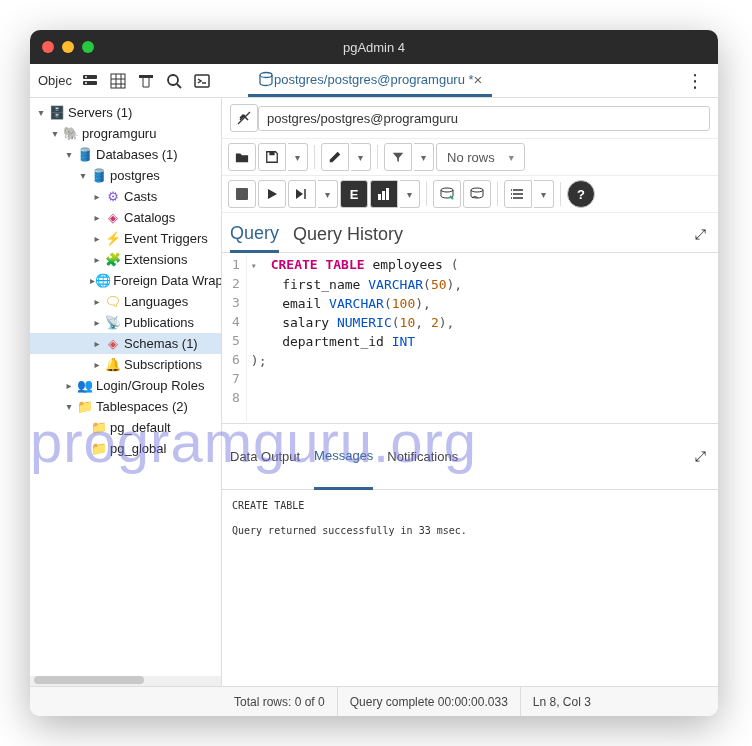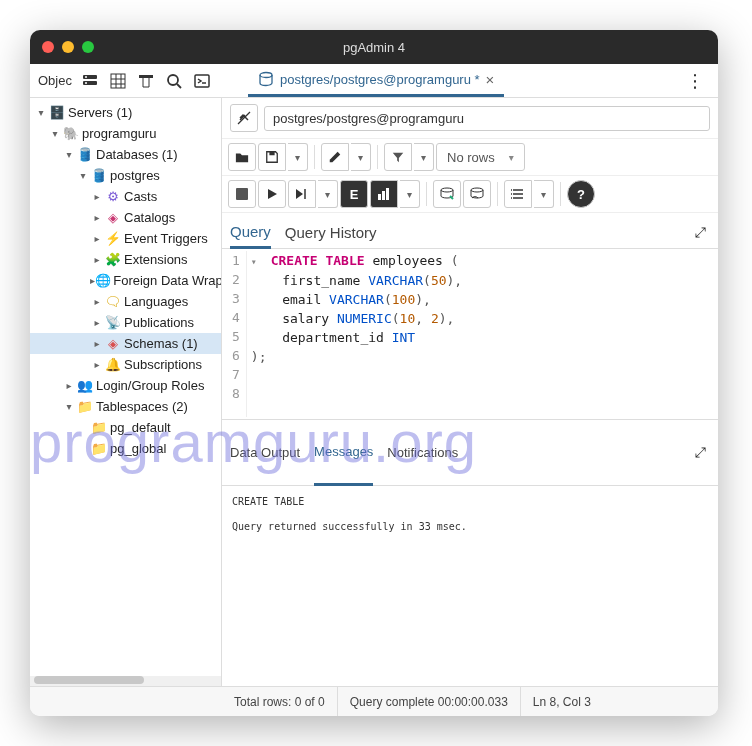--- a/index.html
+++ b/index.html
@@ -10,45 +10,45 @@
 .dot { width: 12px; height: 12px; border-radius: 50%; }
 .dot.red { background: #ff5f57; }
 .dot.yellow { background: #febc2e; }
 .dot.green { background: #28c840; }
 .title { position: absolute; left: 0; right: 0; text-align: center; color: #ddd; font-size: 13px; font-weight: 500; }
 .topbar { height: 34px; display: flex; align-items: center; border-bottom: 1px solid #ddd; padding: 0 8px; }
 .topbar-left { display: flex; align-items: center; gap: 2px; color: #333; }
 .topbar-left span { padding-right: 6px; }
 .icon-btn { width: 26px; height: 26px; display: inline-flex; align-items: center; justify-content: center; border-radius: 3px; cursor: pointer; }
 .tab-strip { display: flex; align-items: center; margin-left: 30px; flex: 1; }
-.file-tab { display: flex; align-items: center; gap: 6px; padding: 6px 10px; border-bottom: 3px solid #326690; color: #326690; font-size: 13px; }
+.file-tab { display: flex; align-items: center; padding: 6px 10px; border-bottom: 3px solid #326690; color: #326690; font-size: 13px; }
 .file-tab .close { color: #666; font-size: 15px; cursor: pointer; }
 .kebab { margin-left: auto; font-size: 18px; cursor: pointer; padding: 0 6px; }
 .main { flex: 1; display: flex; overflow: hidden; }
 .sidebar { width: 192px; border-right: 1px solid #ddd; overflow: hidden; display:flex; flex-direction:column;}
 .tree { flex:1; overflow:auto; padding: 4px 0; font-size: 13px; }
 .tree-row { display: flex; align-items: center; padding: 3px 4px; white-space: nowrap; cursor: pointer; }
 .tree-row.sel { background: #d6e6f5; }
 .caret { width: 14px; text-align: center; color: #666; font-size: 10px; }
 .caret.blank { visibility: hidden; }
 .ticon { width: 18px; text-align: center; margin-right: 2px; font-size: 13px; }
 .hscroll { height: 10px; background:#f0f0f0;}
 .hscroll-thumb { width:110px; height:8px; background:#c8c8c8; border-radius:4px; margin-left:4px;}
 .content { flex: 1; display: flex; flex-direction: column; overflow: hidden; }
-.conn-row { display:flex; align-items:center; padding: 6px 8px; gap:6px; border-bottom:1px solid #eee;}
+.conn-row { display:flex; align-items:center; padding: 6px 8px; border-bottom:1px solid #eee;}
 .conn-input { flex:1; border:1px solid #ccc; border-radius:3px; padding:4px 8px; font-size:13px; color:#333; background:#fff;}
 .toolbar { display:flex; align-items:center; padding:4px 6px; gap:2px; border-bottom:1px solid #eee;}
 .tbtn { min-width:28px; height:28px; display:inline-flex; align-items:center; justify-content:center; border:1px solid #ccc; border-radius:3px; background:#fff; cursor:pointer; font-size:13px; color:#333;}
 .tbtn.dd { min-width:20px; border-left:none; border-top-left-radius:0; border-bottom-left-radius:0; color:#666; font-size:10px;}
 .tbtn.left { border-top-right-radius:0; border-bottom-right-radius:0;}
 .nolimit { padding:0 10px; color:#555; display:flex; align-items:center; gap:14px; border:1px solid #ccc; border-radius:3px; height:28px;}
 .nolimit .ar { font-size:10px; color:#888;}
 .toolbar .sep { width:1px; height:24px; background:#ddd; margin:0 4px;}
 .qtabs { display:flex; align-items:center; padding:4px 8px 0 8px; gap:14px; border-bottom:1px solid #ddd;}
-.qtab { padding:6px 0; font-size:15px; color:#444; cursor:pointer;}
+.qtab { padding:6px 0; font-size:18px; color:#444; cursor:pointer;}
 .qtab.active { color:#326690; border-bottom:3px solid #326690; margin-bottom:-1px;}
 .expand { margin-left:auto; font-size:14px; cursor:pointer; padding:2px 4px;}
 .editor { display:flex; font-family: Menlo, Consolas, monospace; font-size:13px; line-height:19px; padding:2px 0; height:170px; overflow:auto;}
 .gutter { text-align:right; color:#999; padding:0 6px 0 10px; user-select:none; border-right:1px solid #eee;}
 .code { padding-left:4px;}
 .fold { color:#888; display:inline-block; width:12px; font-size:10px;}
 .kw { color:#c60073; font-weight:bold;}
 .kw2 { color:#0050c8; font-weight:bold;}
 .ty { color:#0050c8;}
 .num { color:#b35900;}

